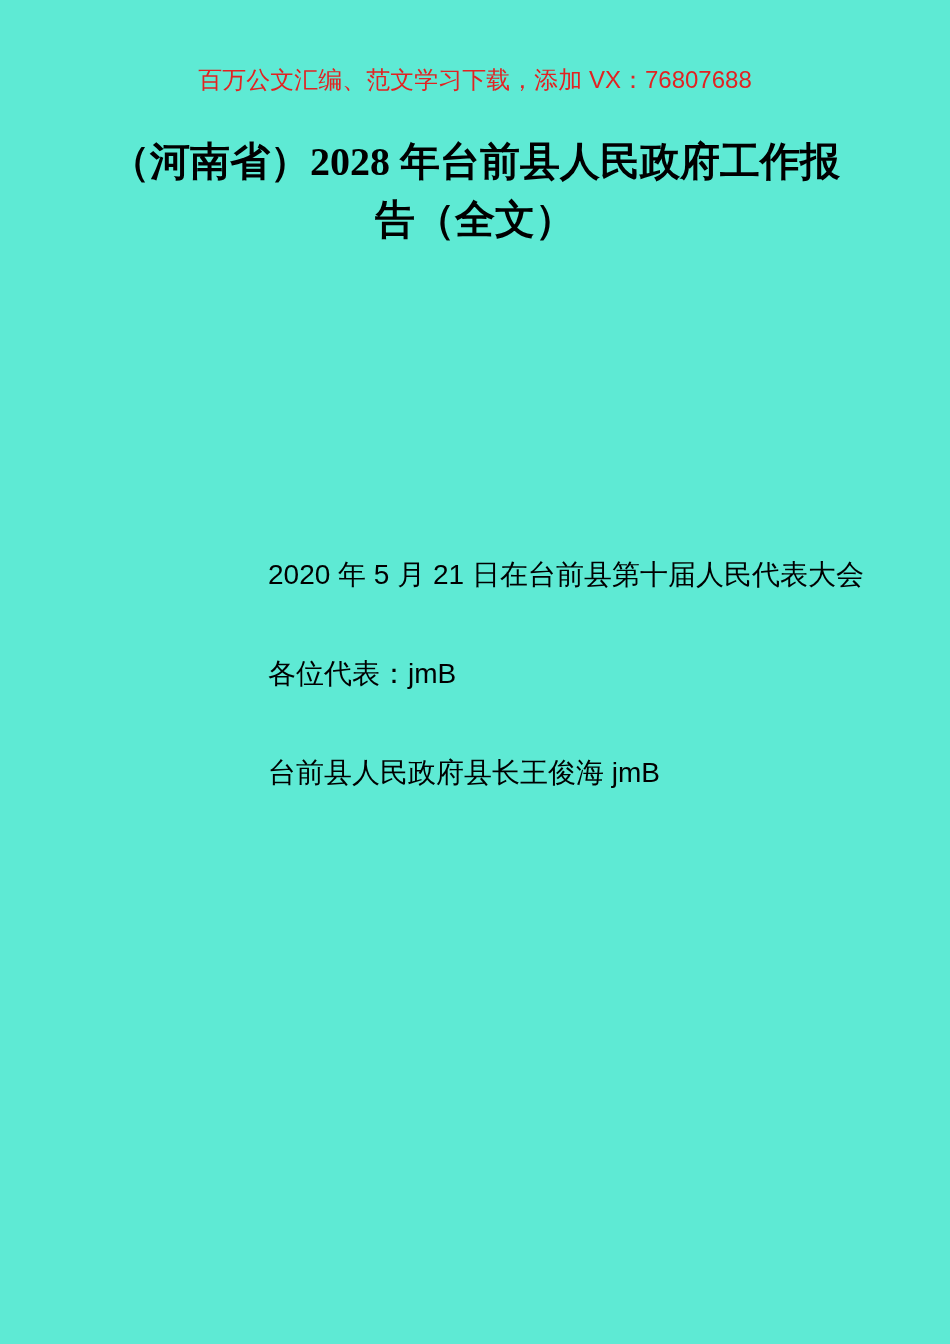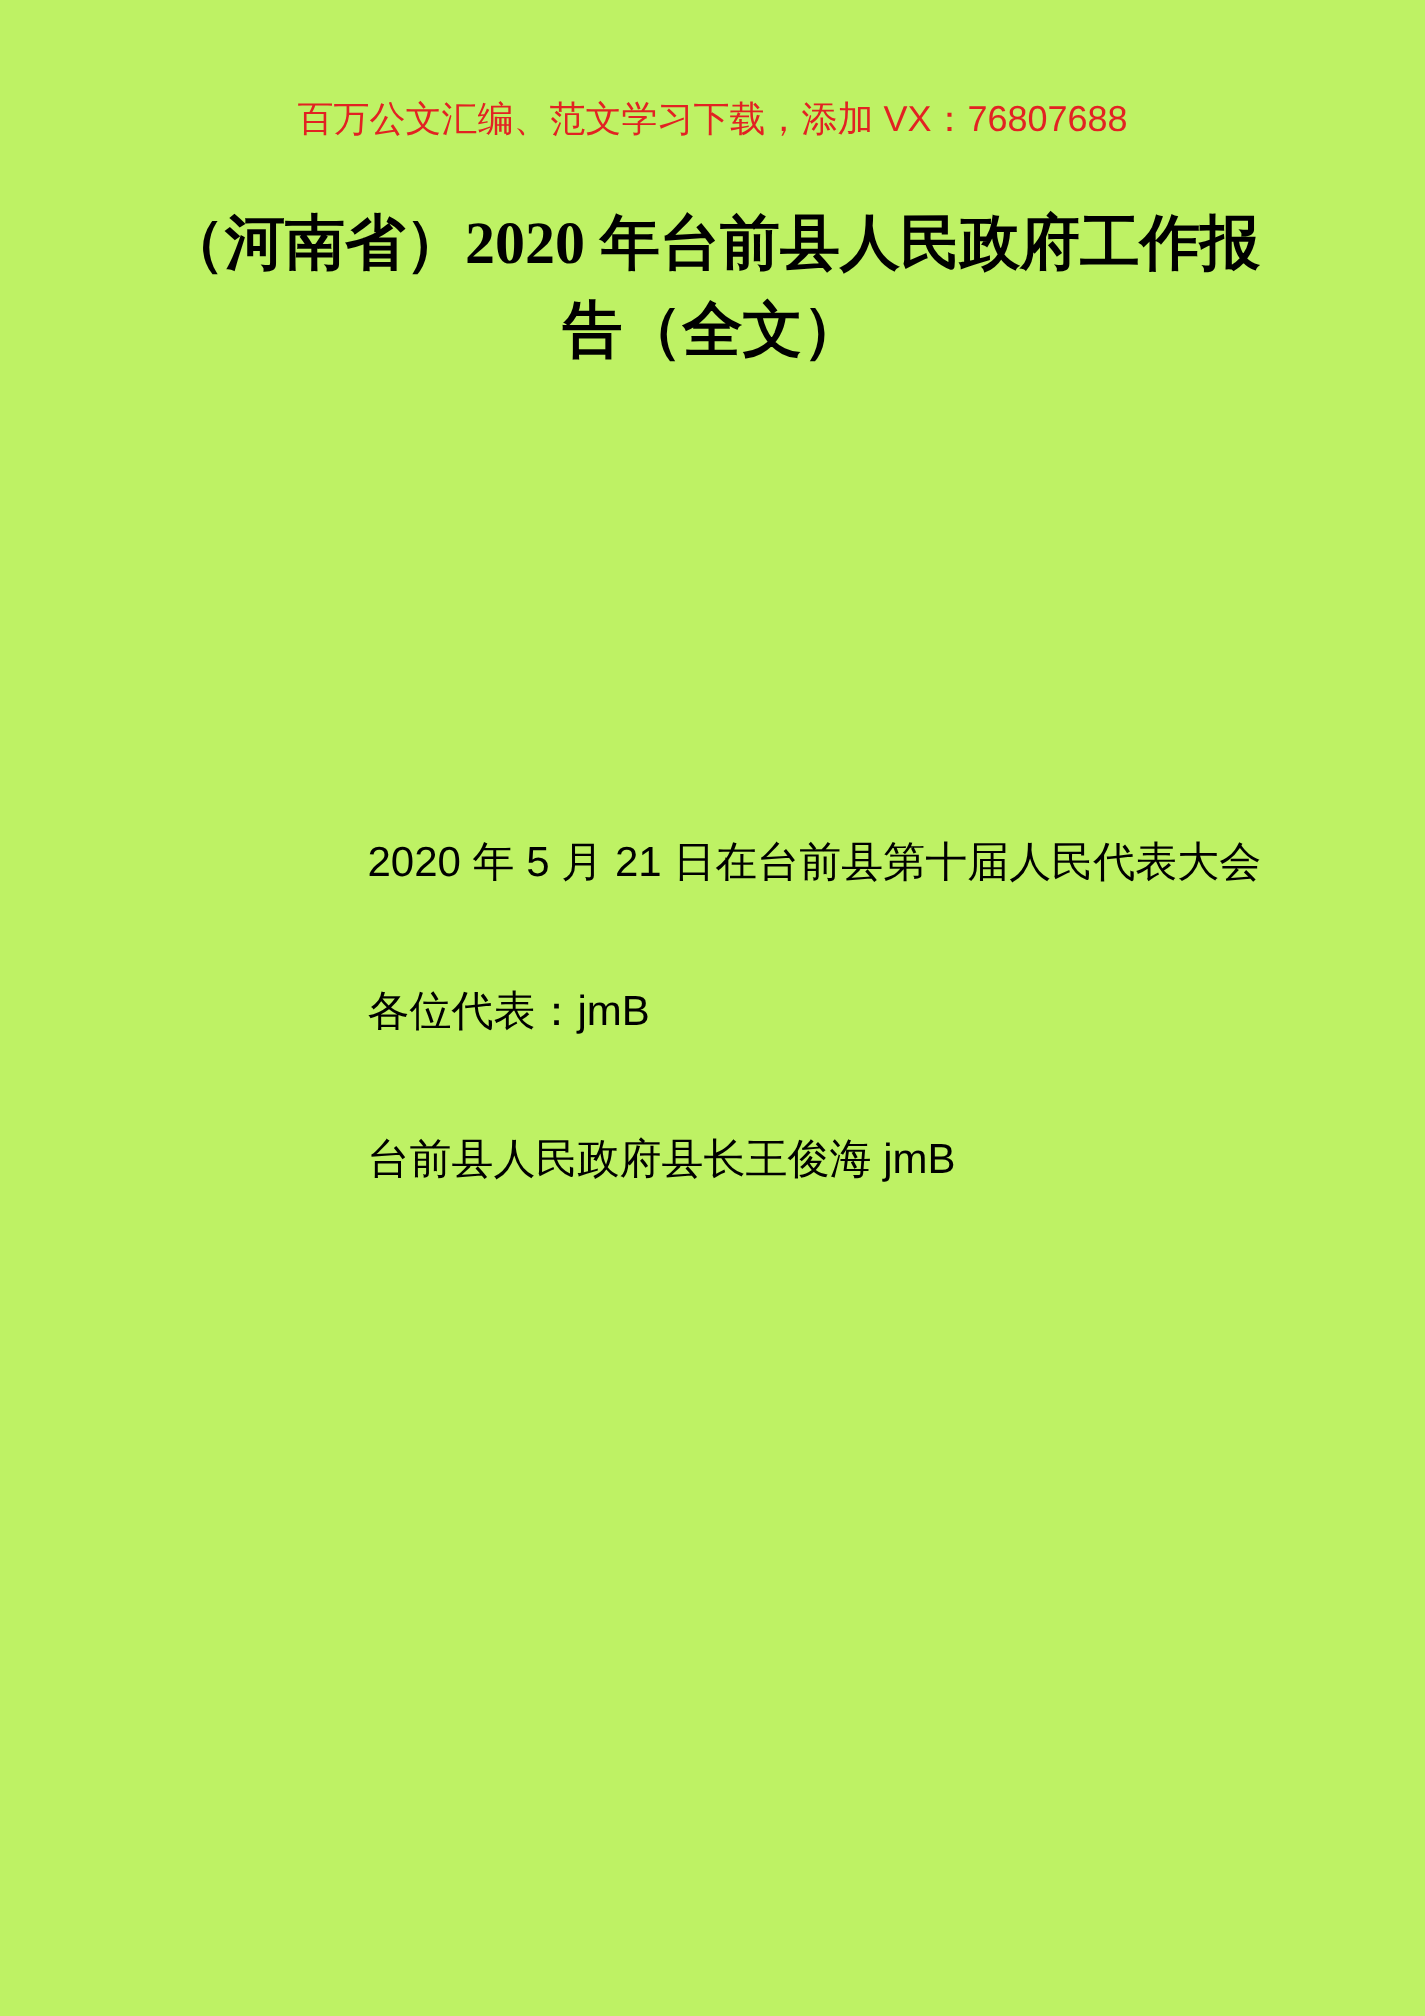--- a/index.html
+++ b/index.html
@@ -5,21 +5,21 @@
   html, body { margin: 0; padding: 0; }
   body {
     width: 950px; height: 1344px;
     background: #ffffff;
     position: relative;
     font-family: "Liberation Sans", sans-serif;
     color: #000000;
   }
   .page {
     position: absolute; inset: 0;
-    background: #bef264;
+    background: #5eead4;
     overflow: hidden;
   }
   .promo {
     position: absolute; top: 66px; left: 0; right: 0;
     text-align: center;
     font-size: 24px; line-height: 28px;
     font-family: "Liberation Sans", sans-serif;
     white-space: nowrap;
   }
   .title {
@@ -28,30 +28,30 @@
     text-align: center;
     font-size: 40px; line-height: 58px; font-weight: 700;
     font-family: "Liberation Serif", "DejaVu Serif", serif;
   }
   .doc-body {
     position: absolute; top: 547px; left: 143px; width: 664px;
     font-size: 28px;
     font-family: "Liberation Sans", sans-serif;
   }
   .para { margin: 0 0 44px 0; line-height: 55px; }
-  .line { display: block; text-indent: 0; white-space: nowrap; }
+  .line { display: block; text-indent: 0; white-space: nowrap; margin-left: 23px; }
   .line.first { text-indent: 102px; }
 </style>
 </head>
 <body>
 
 <div class="page">
   <div class="promo" style="color: rgb(226, 34, 34);">百万公文汇编、范文学习下载，添加 VX：76807688</div>
 
-  <h1 class="title"><span>（河南省）2020 年台前县人民政府工作报</span><br><span>告（全文）</span></h1>
+  <h1 class="title"><span>（河南省）2028 年台前县人民政府工作报</span><br><span>告（全文）</span></h1>
 
   <div class="doc-body" id="doc-body">
       <p class="para">
         <span class="line first">2020 年 5 月 21 日在台前县第十届人民代表大会</span>
       </p>
       <p class="para">
         <span class="line first">各位代表：jmB</span>
       </p>
       <p class="para">
         <span class="line first">台前县人民政府县长王俊海 jmB</span>

